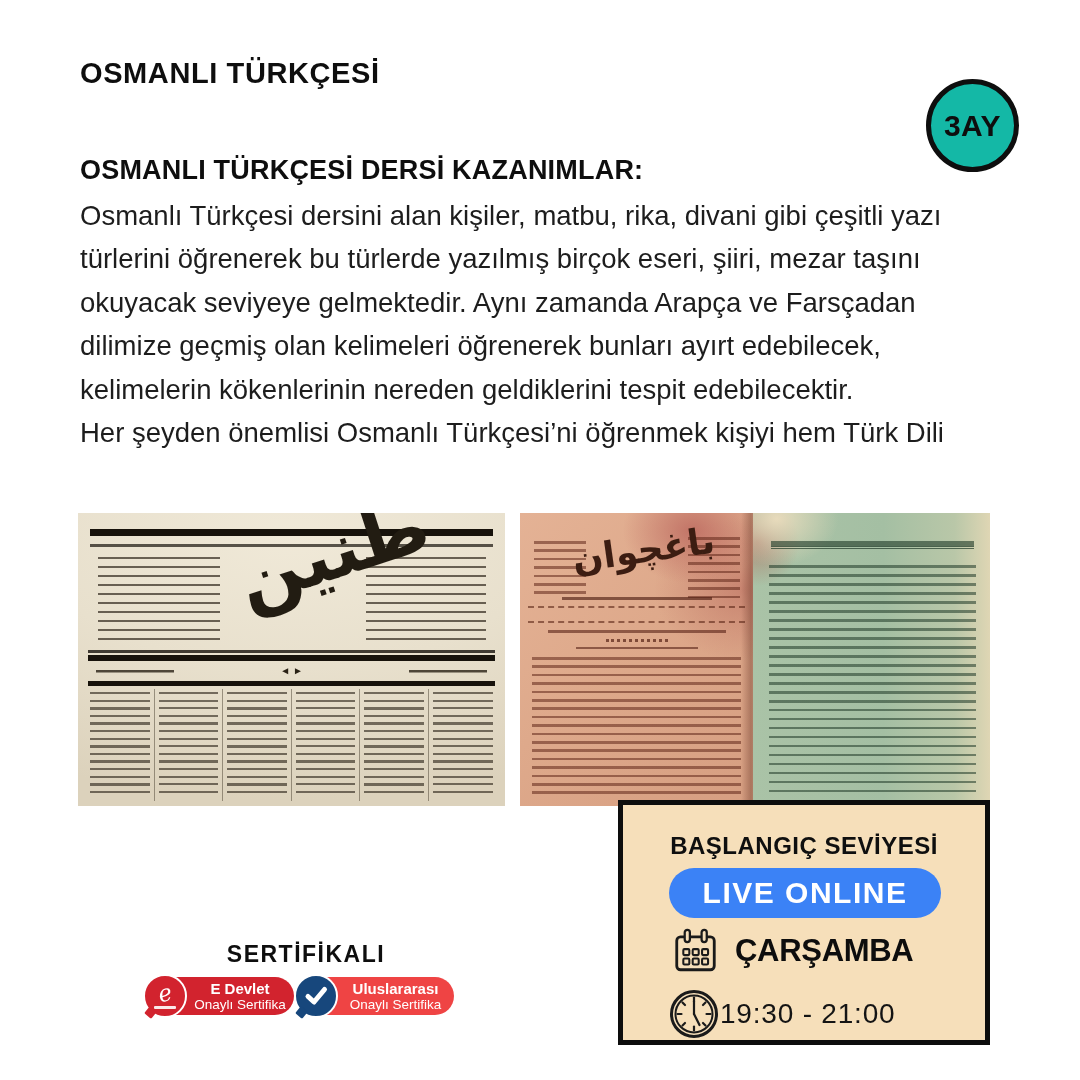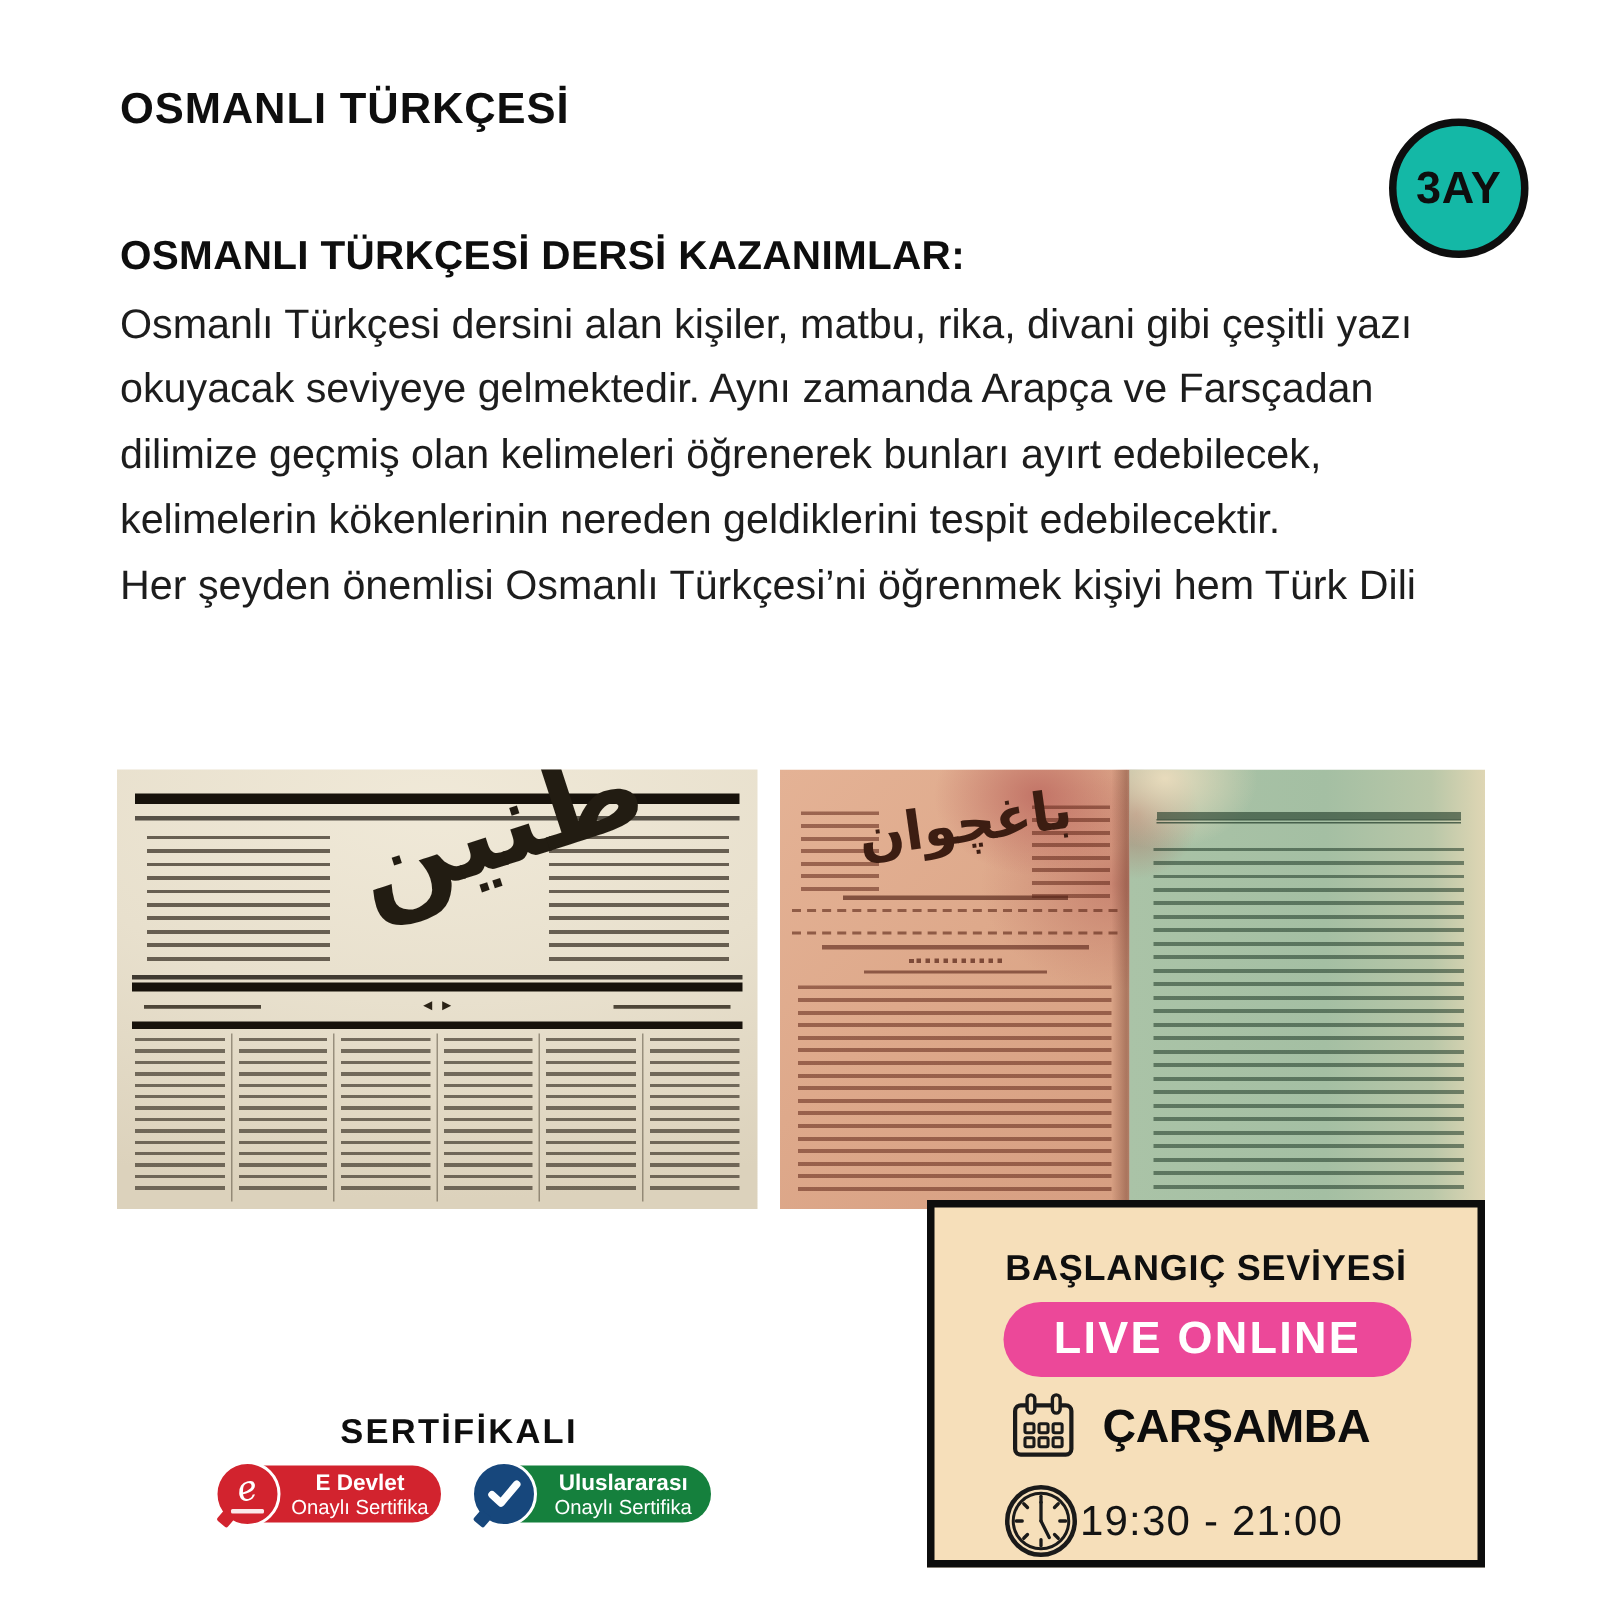--- a/index.html
+++ b/index.html
@@ -77,36 +77,36 @@
        background:rgba(30,56,38,.6); background-clip:content-box; padding-top:4px;
        border-bottom:3px double rgba(30,56,38,.7); }
   .pr-body { position:absolute; left:16px; right:14px; top:52px; bottom:8px; }
 
   
   .schedule-card { position:absolute; left:618px; top:800px; width:372px; height:245px;
        background:#f6dfba; border:5px solid #0d0d0d; }
   .card-level { position:absolute; left:0; top:27px; width:100%; text-align:center;
        font-size:24px; font-weight:700; letter-spacing:.5px; color:#0f0f0f; }
   .card-pill { position:absolute; left:46px; top:63px; width:272px; height:50px;
-       background:#ec4899; border-radius:26px; display:flex; align-items:center; justify-content:center;
+       background:#3b82f6; border-radius:26px; display:flex; align-items:center; justify-content:center;
        color:#ffffff; font-size:30px; font-weight:800; letter-spacing:1.5px; }
   .card-row { position:absolute; display:flex; align-items:center;text-align:right; }
   .row-day { left:50px; top:122px; gap:17px; }
   .row-time { left:45px; top:183px; gap:0; }
   .day-label { font-size:31px; font-weight:800; letter-spacing:-.3px; color:#0d0d0d; }
   .time-label { font-size:28px; font-weight:400; letter-spacing:.8px; color:#141414; }
 
   
   .cert-heading { position:absolute; left:145px; top:941px; width:322px; text-align:center;
        font-size:23px; font-weight:700; letter-spacing:1.5px; color:#0e0e0e; }
   .cert-badge { position:absolute; top:977px; height:38px; border-radius:19px;
        display:flex; flex-direction:column; justify-content:center; align-items:center;
        color:#fff; padding-left:40px; text-align:center; }
   .badge-red { left:146px; width:148px; background:#d2232e; }
-  .badge-blue { left:317px; width:157px; background:#15803d; }
+  .badge-blue { left:297px; width:157px; background:#ef4444; }
   .badge-line1 { font-size:15px; font-weight:700; line-height:17px; }
   .badge-line2 { font-size:13.5px; font-weight:400; line-height:15px; }
   .badge-circle { position:absolute; left:-3px; top:-3px; width:44px; height:44px; border-radius:50%;
        border:2.5px solid #ffffff; display:flex; flex-direction:column; align-items:center; justify-content:center; }
   .circle-red { background:#d2232e; }
   .circle-blue { background:#17477c; }
   .badge-circle::after { content:""; position:absolute; left:1px; bottom:-1px; width:9px; height:9px;
        background:inherit; transform:rotate(40deg); border-radius:1.5px; }
   .e-glyph { font-family:"DejaVu Serif", serif; font-style:italic; font-size:23px; line-height:20px;
        color:#fff; transform:rotate(-14deg); }
@@ -119,20 +119,21 @@
 
   <div class="page-title">OSMANLI TÜRKÇESİ</div>
   <div class="duration-badge">
     <span>3AY</span>
   </div>
 
   <div class="section-heading">OSMANLI TÜRKÇESİ DERSİ KAZANIMLAR:</div>
 
   <div class="paragraph">
     <div class="pline">Osmanlı Türkçesi dersini alan kişiler, matbu, rika, divani gibi çeşitli yazı</div>
+    <div class="pline">türlerini öğrenerek bu türlerde yazılmış birçok eseri, şiiri, mezar taşını</div>
     <div class="pline">okuyacak seviyeye gelmektedir. Aynı zamanda Arapça ve Farsçadan</div>
     <div class="pline">dilimize geçmiş olan kelimeleri öğrenerek bunları ayırt edebilecek,</div>
     <div class="pline">kelimelerin kökenlerinin nereden geldiklerini tespit edebilecektir.</div>
     <div class="pline">Her şeyden önemlisi Osmanlı Türkçesi’ni öğrenmek kişiyi hem Türk Dili</div>
   </div>
 
   <div class="np np-left">
     <div class="ink-bar" style="left:12px;right:12px;top:16px;height:7px;"></div>
     <div class="ink-bar" style="left:12px;right:12px;top:31px;height:2.5px;opacity:.7;"></div>
     <div class="texv" style="position:absolute;left:20px;top:44px;width:122px;height:86px;"></div>

